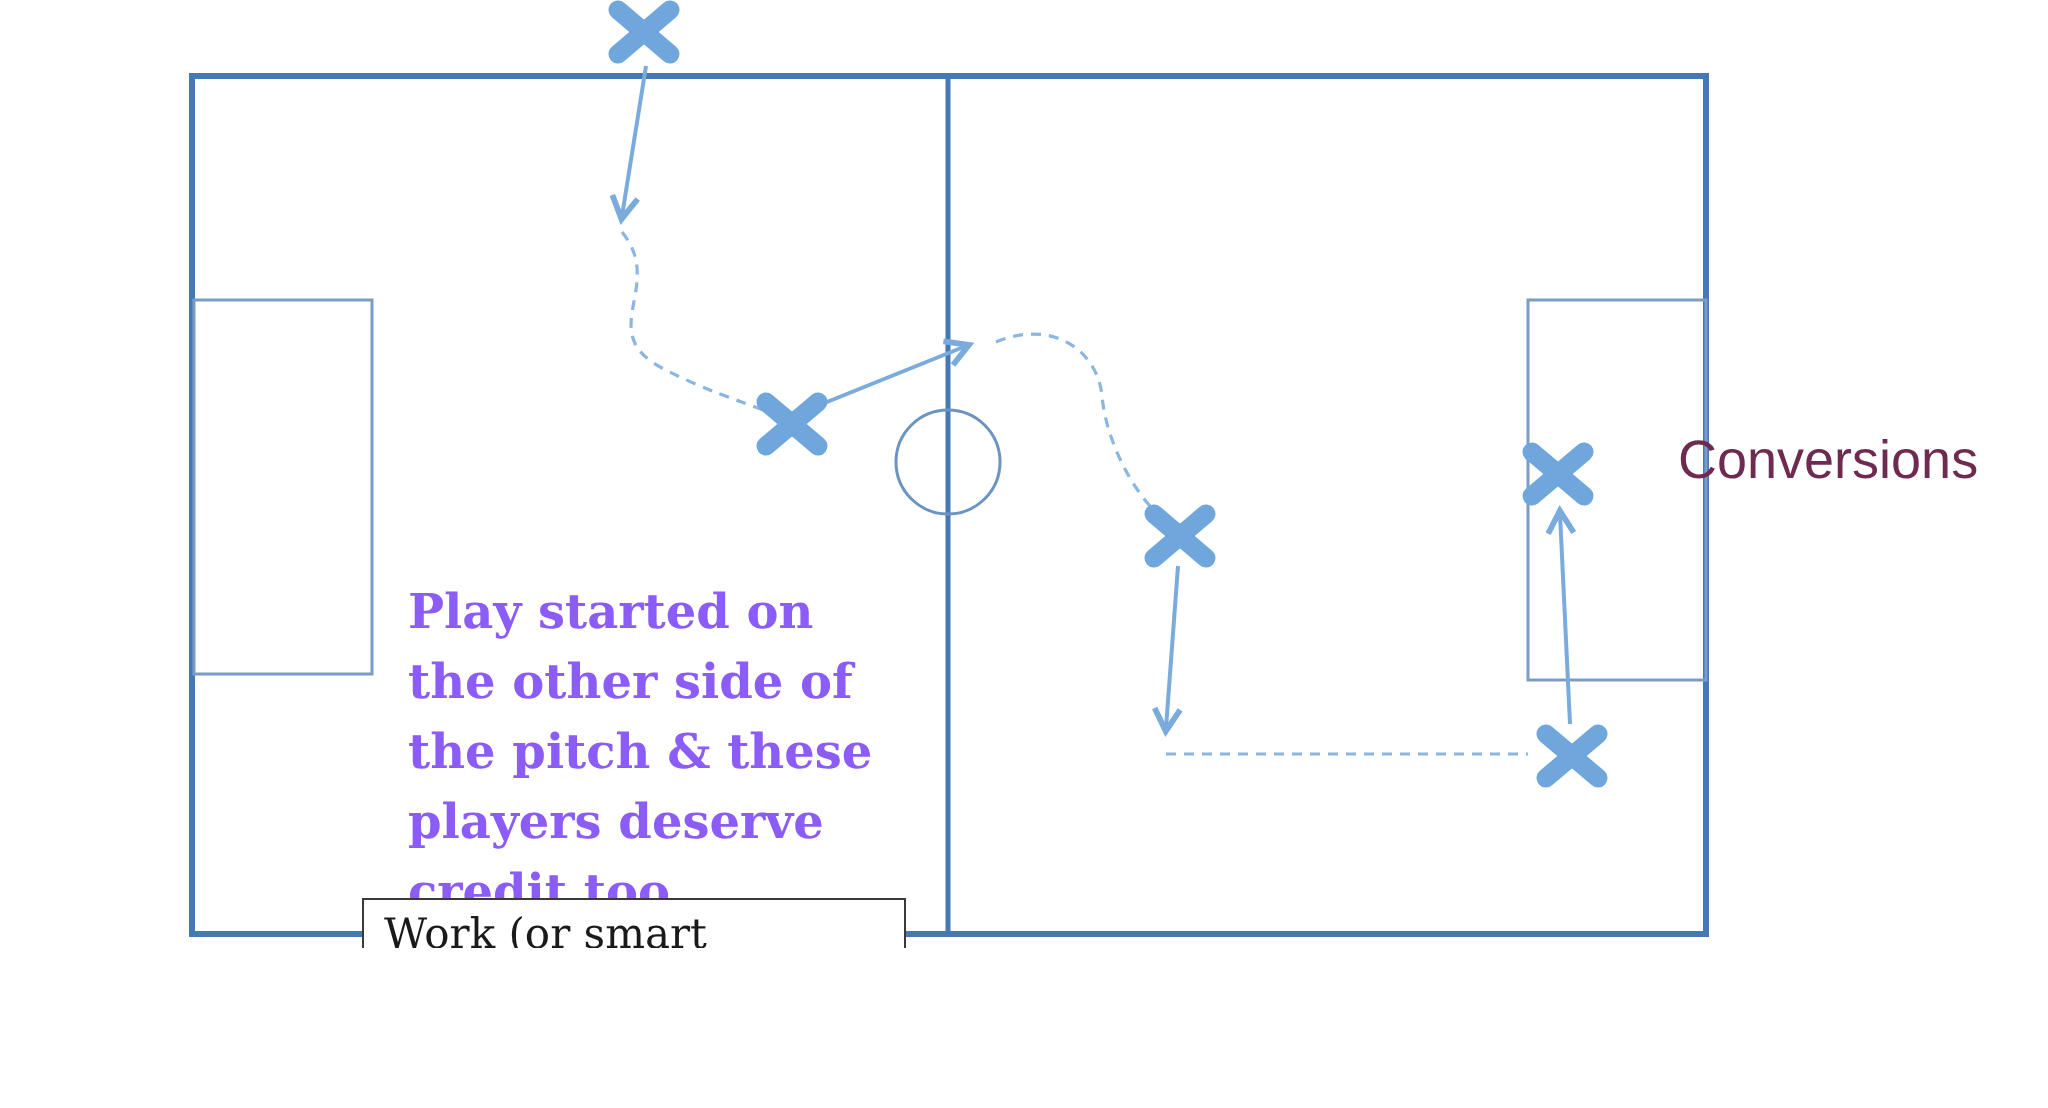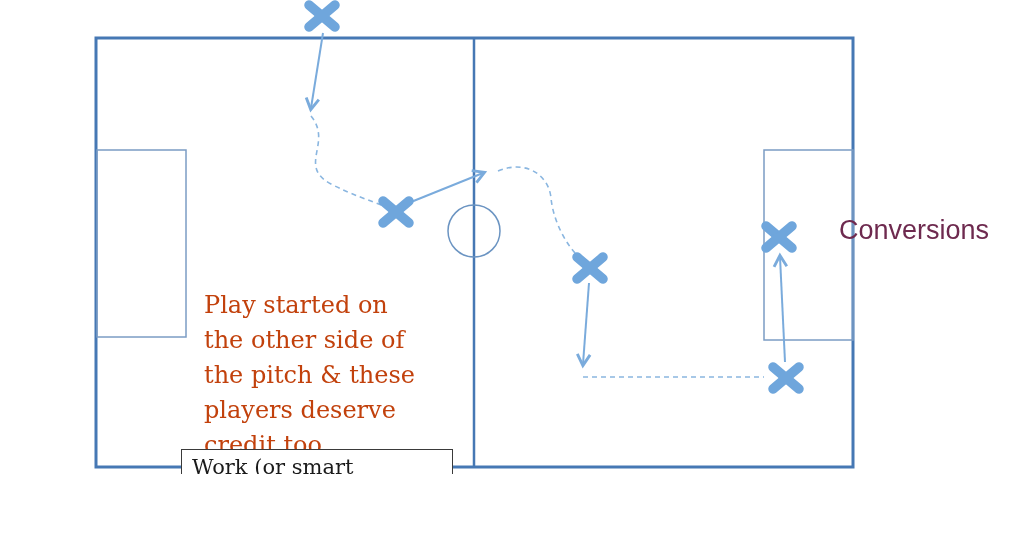--- a/index.html
+++ b/index.html
@@ -18,22 +18,23 @@
     font-size:27px;
     color:#6e2a4f;
     white-space:nowrap;
   }
   #play-note{
     left:204px;top:288px;
     width:245px;
     font-family:"DejaVu Serif", serif;
     font-size:24px;
     line-height:35px;
-    color:#c2410c;
+    color:#8b5cf6;
     white-space:pre-line;
+    font-weight:bold;
   }
   .label-box{
     position:absolute;
     border:1px solid #3a3a3a;
     background:#ffffff;
     font-family:"DejaVu Serif", serif;
     font-size:21px;
     color:#1a1a1a;
     box-sizing:border-box;
   }

